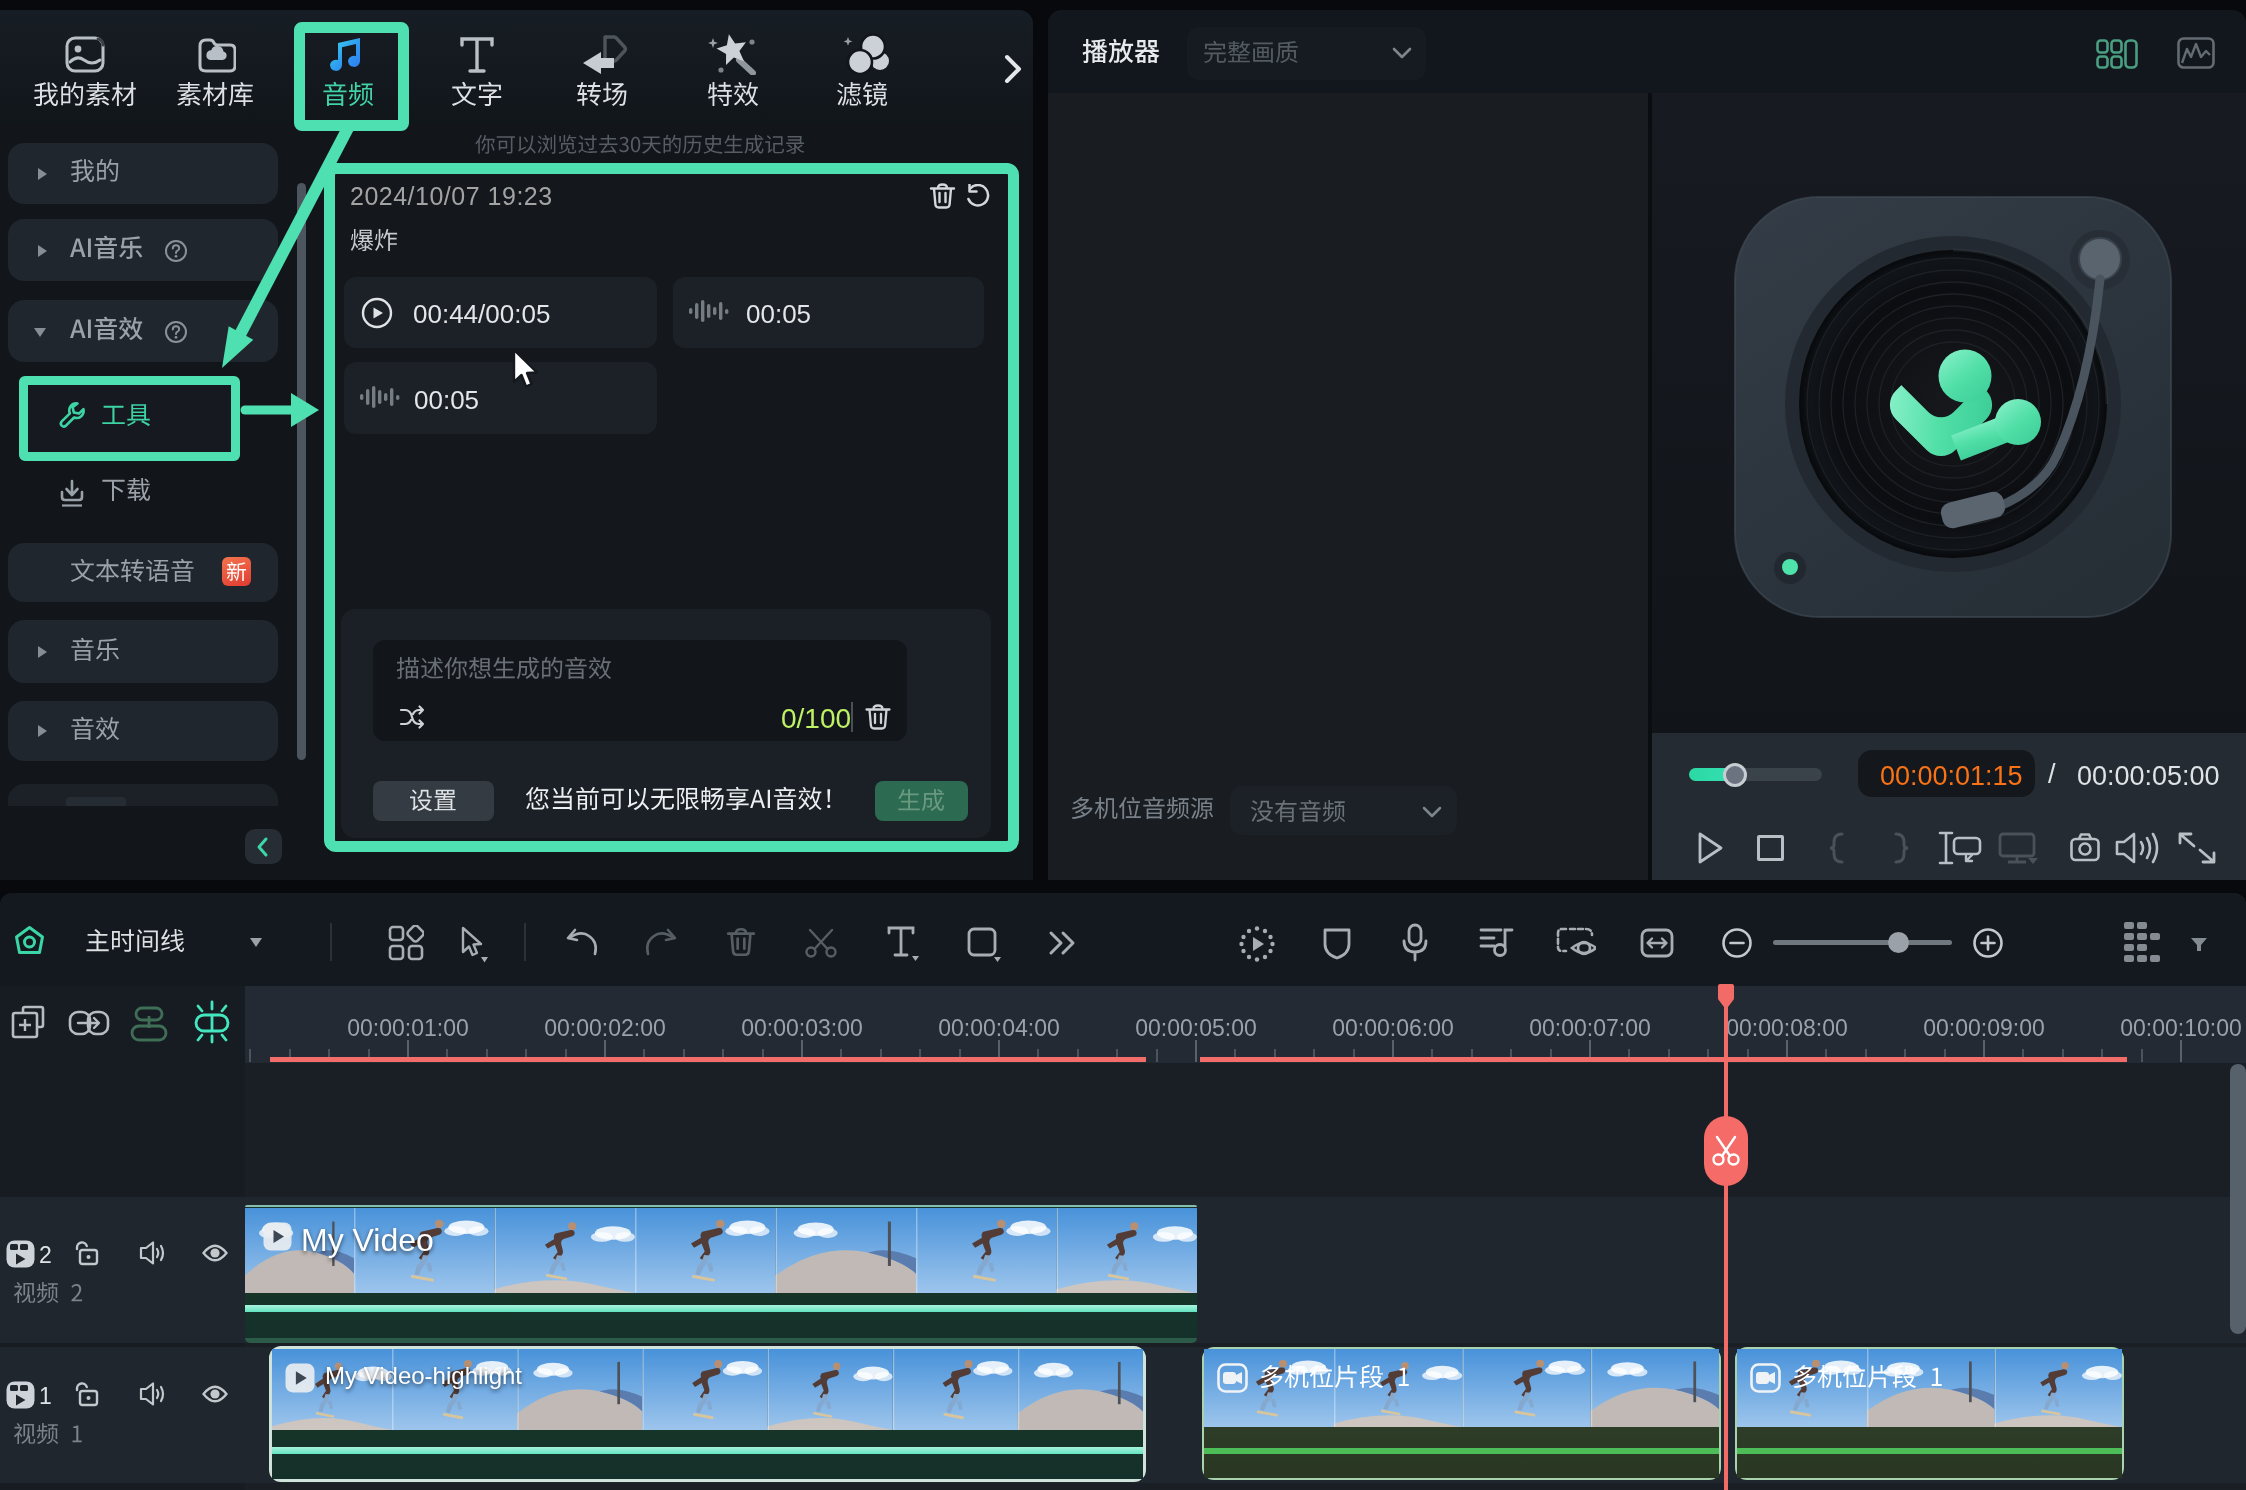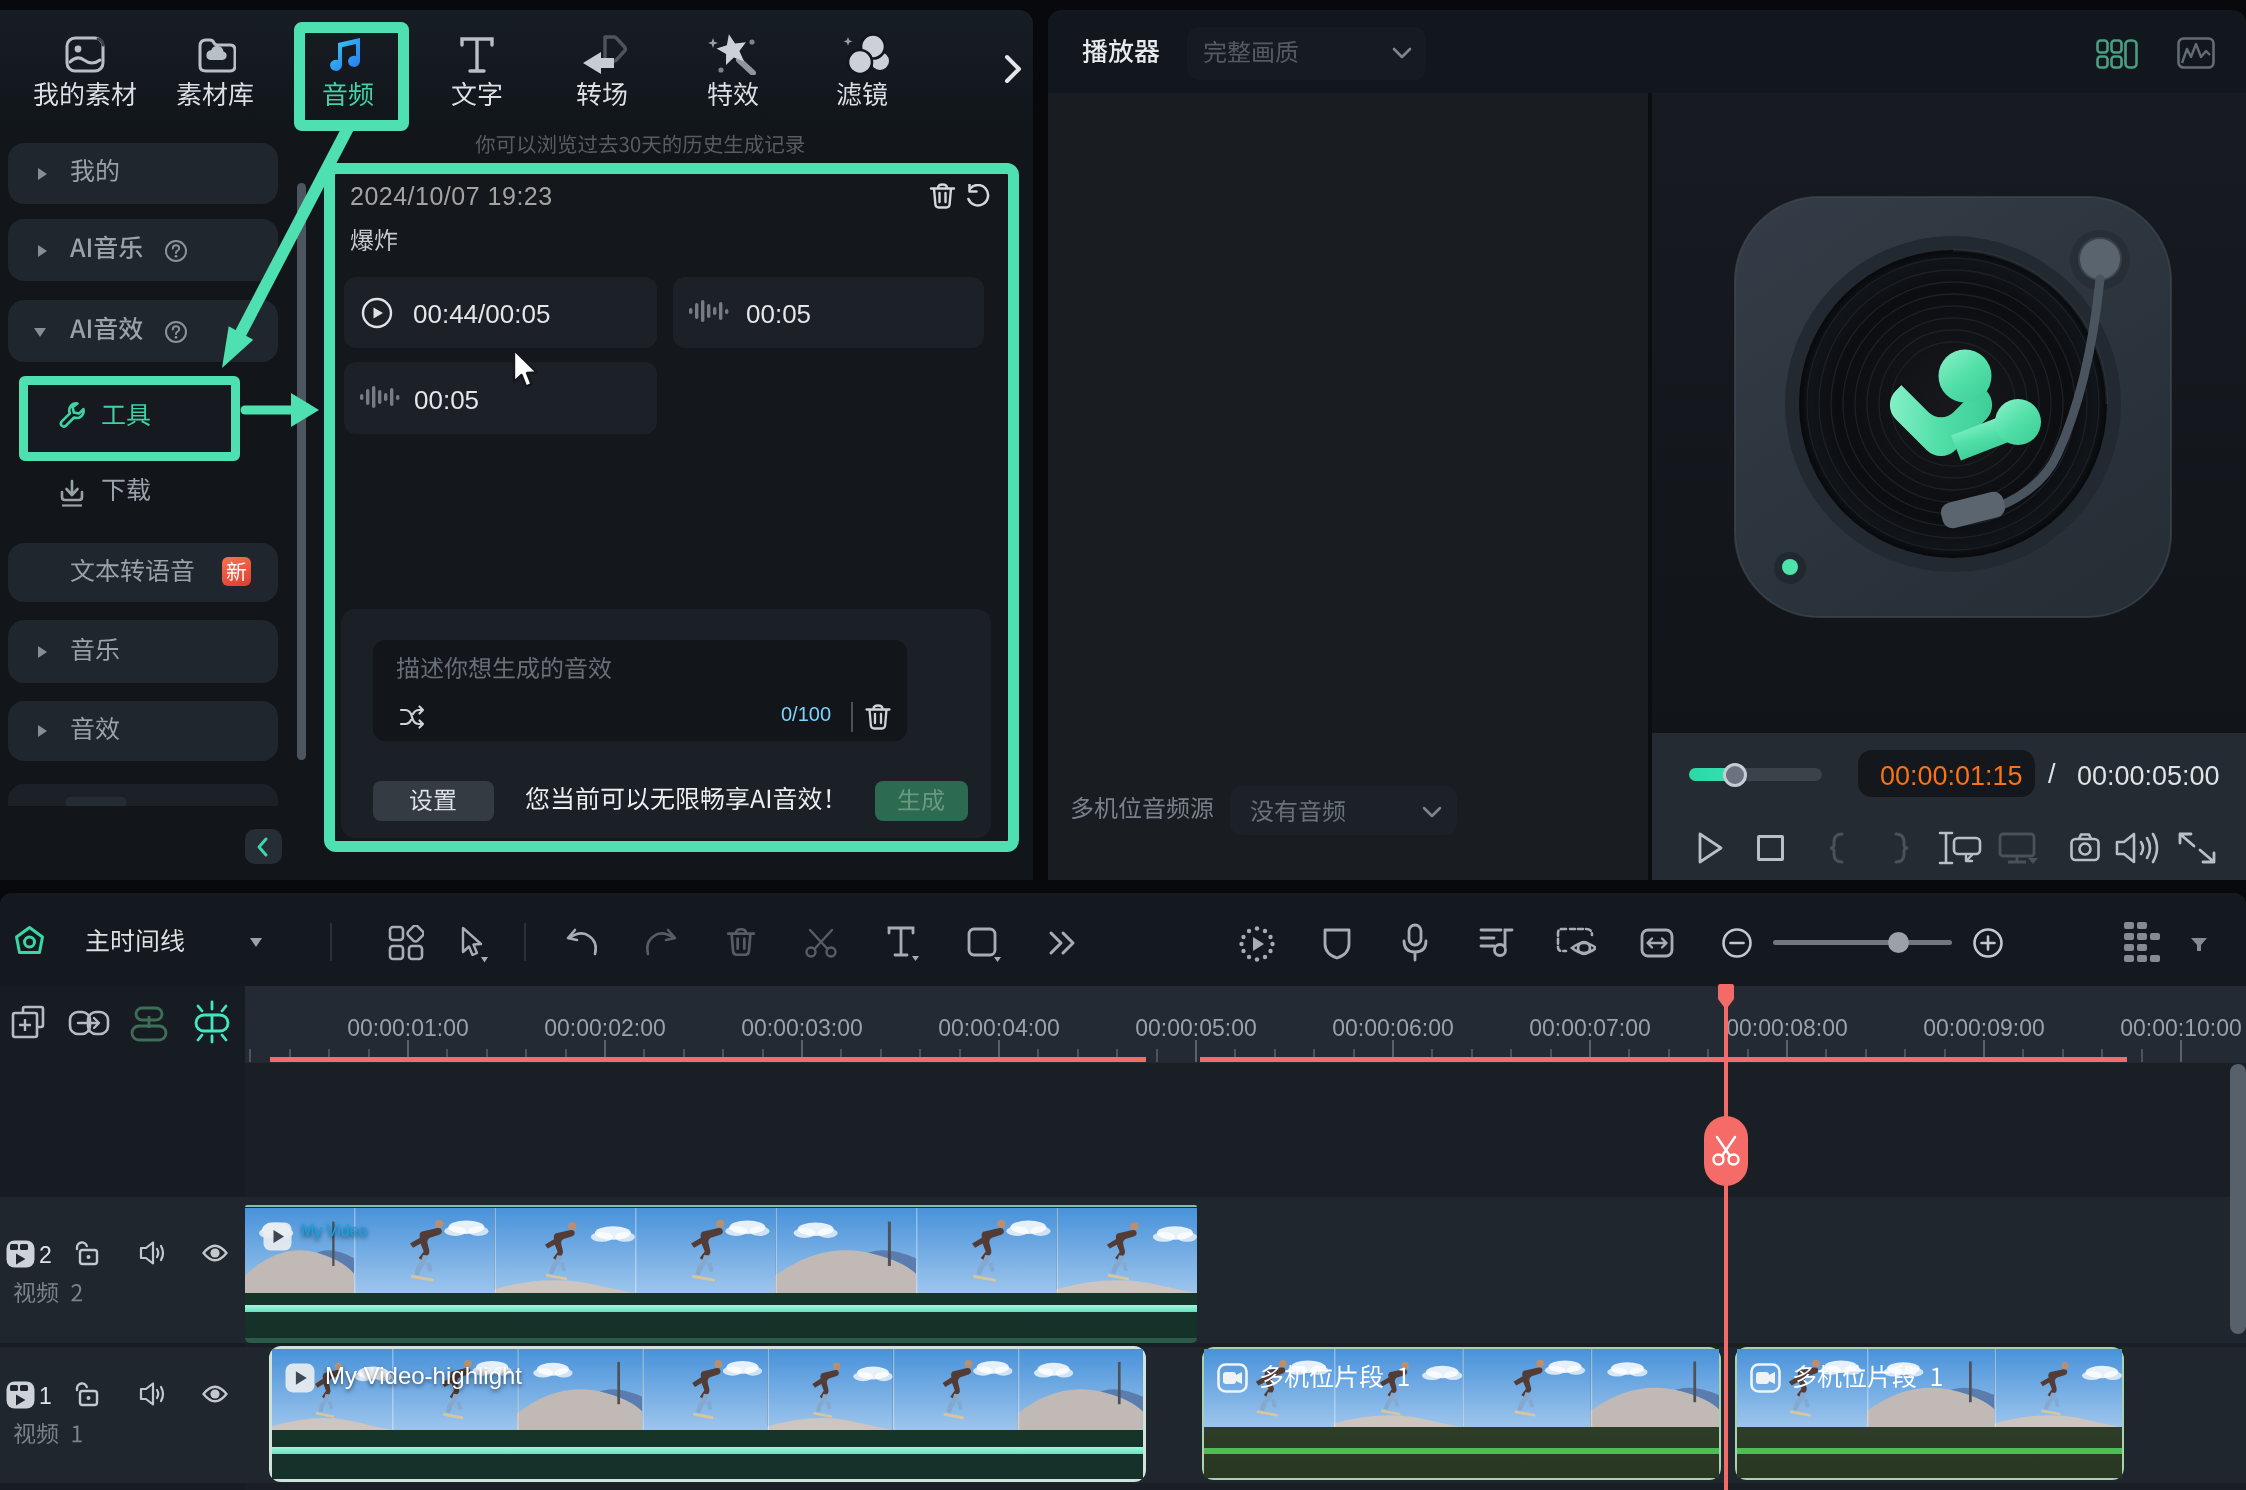--- a/index.html
+++ b/index.html
@@ -201,21 +201,21 @@
 <path d="M6 2 L6 34 L13.5 27 L18 38.5 L23.5 36 L19 25 L29 24.5 Z" fill="#ffffff" stroke="#15181c" stroke-width="2.4" stroke-linejoin="round"></path>
   </svg>
 <div class="a" style="left:341px;top:609px;width:650px;height:229px;background:#1b2026;border-radius:14px"></div>
 <div class="a" style="left:373px;top:640px;width:534px;height:101px;background:#12161b;border-radius:12px"></div>
 <svg class="a" style="left:396.0px;top:656.0px" width="216.0" height="28.3" viewBox="0 0 216.00 28.32">
     <path fill="#686f76" transform="translate(0,21.12) scale(0.02400)" d="M748 -840V-696H569V-840H497V-696H358V-628H497V-497H569V-628H748V-497H820V-628H952V-696H820V-840ZM471 -181H622V-40H471ZM471 -247V-385H622V-247ZM844 -181V-40H690V-181ZM844 -247H690V-385H844ZM402 -452V78H471V27H844V73H916V-452ZM163 -839V-638H42V-568H163V-348C112 -332 65 -319 28 -309L47 -235L163 -273V-14C163 0 158 4 146 4C134 5 95 5 51 4C61 24 70 55 73 73C136 74 175 71 199 59C224 48 233 27 233 -14V-296L343 -332L333 -401L233 -370V-568H340V-638H233V-839Z M1711 -784C1756 -747 1812 -693 1838 -659L1896 -699C1869 -733 1812 -784 1767 -819ZM1068 -763C1122 -706 1188 -629 1217 -579L1280 -619C1249 -669 1182 -744 1127 -798ZM1592 -830V-645H1320V-574H1555C1498 -424 1402 -275 1302 -198C1319 -185 1343 -159 1355 -142C1445 -219 1531 -352 1592 -496V-67H1666V-491C1755 -388 1844 -268 1885 -185L1945 -228C1894 -323 1780 -466 1678 -574H1939V-645H1666V-830ZM1266 -483H1048V-413H1194V-110C1148 -94 1095 -52 1041 -1L1089 62C1142 1 1194 -52 1231 -52C1254 -52 1285 -23 1327 1C1397 41 1482 51 1600 51C1695 51 1869 45 1941 40C1942 20 1954 -16 1962 -35C1865 -24 1717 -17 1602 -17C1495 -17 1408 -24 1344 -60C1309 -79 1286 -97 1266 -107Z M2449 -412C2421 -292 2373 -173 2311 -96C2329 -86 2361 -66 2375 -55C2436 -138 2490 -265 2522 -397ZM2758 -397C2813 -291 2863 -150 2879 -58L2951 -83C2934 -175 2883 -313 2826 -419ZM2466 -836C2432 -689 2375 -545 2300 -452C2318 -441 2348 -416 2361 -404C2397 -451 2430 -511 2459 -577H2612V-11C2612 2 2607 5 2595 5C2581 6 2538 7 2490 5C2501 26 2513 59 2517 81C2579 81 2623 78 2650 66C2677 53 2686 31 2686 -11V-577H2875C2867 -526 2858 -473 2851 -436L2915 -424C2928 -478 2946 -565 2959 -638L2908 -650L2895 -647H2487C2508 -702 2526 -760 2540 -819ZM2264 -836C2208 -684 2115 -534 2016 -437C2030 -420 2051 -381 2058 -363C2093 -399 2127 -441 2160 -487V78H2232V-600C2271 -669 2307 -742 2335 -815Z M3283 -200V-40C3283 38 3311 59 3421 59C3443 59 3605 59 3629 59C3721 59 3743 28 3753 -98C3732 -102 3702 -113 3685 -126C3680 -23 3673 -10 3624 -10C3587 -10 3452 -10 3425 -10C3367 -10 3356 -14 3356 -41V-200ZM3414 -234C3461 -188 3521 -124 3551 -86L3606 -131C3575 -168 3513 -230 3466 -273ZM3767 -201C3807 -135 3859 -47 3883 5L3953 -29C3928 -80 3874 -167 3833 -230ZM3141 -212C3122 -145 3087 -59 3046 -6L3112 28C3153 -28 3186 -118 3206 -186ZM3581 -574H3831V-480H3581ZM3581 -421H3831V-326H3581ZM3581 -725H3831V-633H3581ZM3512 -787V-265H3903V-787ZM3238 -838V-690H3055V-625H3225C3181 -523 3106 -419 3032 -367C3048 -354 3070 -330 3082 -313C3137 -360 3194 -436 3238 -519V-255H3310V-498C3354 -462 3410 -413 3436 -387L3477 -448C3451 -469 3350 -543 3310 -569V-625H3469V-690H3310V-838Z M4239 -824C4201 -681 4136 -542 4054 -453C4073 -443 4106 -421 4121 -408C4159 -453 4194 -510 4226 -573H4463V-352H4165V-280H4463V-25H4055V48H4949V-25H4541V-280H4865V-352H4541V-573H4901V-646H4541V-840H4463V-646H4259C4281 -697 4300 -752 4315 -807Z M5544 -839C5544 -782 5546 -725 5549 -670H5128V-389C5128 -259 5119 -86 5036 37C5054 46 5086 72 5099 87C5191 -45 5206 -247 5206 -388V-395H5389C5385 -223 5380 -159 5367 -144C5359 -135 5350 -133 5335 -133C5318 -133 5275 -133 5229 -138C5241 -119 5249 -89 5250 -68C5299 -65 5345 -65 5371 -67C5398 -70 5415 -77 5431 -96C5452 -123 5457 -208 5462 -433C5462 -443 5463 -465 5463 -465H5206V-597H5554C5566 -435 5590 -287 5628 -172C5562 -96 5485 -34 5396 13C5412 28 5439 59 5451 75C5528 29 5597 -26 5658 -92C5704 11 5764 73 5841 73C5918 73 5946 23 5959 -148C5939 -155 5911 -172 5894 -189C5888 -56 5876 -4 5847 -4C5796 -4 5751 -61 5714 -159C5788 -255 5847 -369 5890 -500L5815 -519C5783 -418 5740 -327 5686 -247C5660 -344 5641 -463 5630 -597H5951V-670H5626C5623 -725 5622 -781 5622 -839ZM5671 -790C5735 -757 5812 -706 5850 -670L5897 -722C5858 -756 5779 -805 5716 -836Z M6552 -423C6607 -350 6675 -250 6705 -189L6769 -229C6736 -288 6667 -385 6610 -456ZM6240 -842C6232 -794 6215 -728 6199 -679H6087V54H6156V-25H6435V-679H6268C6285 -722 6304 -778 6321 -828ZM6156 -612H6366V-401H6156ZM6156 -93V-335H6366V-93ZM6598 -844C6566 -706 6512 -568 6443 -479C6461 -469 6492 -448 6506 -436C6540 -484 6572 -545 6600 -613H6856C6844 -212 6828 -58 6796 -24C6784 -10 6773 -7 6753 -7C6730 -7 6670 -8 6604 -13C6618 6 6627 38 6629 59C6685 62 6744 64 6778 61C6814 57 6836 49 6859 19C6899 -30 6913 -185 6928 -644C6929 -654 6929 -682 6929 -682H6627C6643 -729 6658 -779 6670 -828Z M7435 -833C7450 -808 7464 -777 7474 -749H7112V-681H7897V-749H7558C7548 -780 7530 -819 7509 -848ZM7248 -659C7274 -616 7297 -557 7306 -514H7055V-446H7946V-514H7693C7718 -556 7743 -611 7766 -659L7685 -679C7668 -631 7638 -561 7613 -514H7349L7385 -523C7376 -565 7351 -628 7319 -675ZM7267 -130H7740V-21H7267ZM7267 -190V-294H7740V-190ZM7193 -358V81H7267V43H7740V79H7818V-358Z M8169 -600C8137 -523 8087 -441 8035 -384C8050 -374 8077 -350 8088 -339C8140 -399 8197 -494 8234 -581ZM8334 -573C8379 -519 8426 -445 8445 -396L8505 -431C8485 -479 8436 -551 8390 -603ZM8201 -816C8230 -779 8259 -729 8273 -694H8058V-626H8513V-694H8286L8341 -719C8327 -753 8295 -804 8263 -841ZM8138 -360C8178 -321 8220 -276 8259 -230C8203 -133 8129 -55 8038 1C8054 13 8081 41 8091 55C8176 -3 8248 -79 8306 -173C8349 -118 8386 -65 8408 -23L8468 -70C8441 -118 8395 -179 8344 -240C8372 -296 8396 -358 8415 -424L8344 -437C8331 -387 8314 -341 8294 -297C8261 -333 8226 -369 8194 -400ZM8657 -588H8824C8804 -454 8774 -340 8726 -246C8685 -328 8654 -420 8633 -518ZM8645 -841C8616 -663 8566 -492 8484 -383C8500 -370 8525 -341 8535 -326C8555 -354 8573 -385 8590 -419C8615 -330 8646 -248 8684 -176C8625 -89 8546 -22 8440 27C8456 40 8482 69 8492 83C8588 33 8664 -30 8723 -109C8775 -30 8838 35 8914 79C8926 60 8950 33 8967 19C8886 -23 8820 -90 8766 -174C8831 -284 8871 -420 8897 -588H8954V-658H8677C8692 -713 8704 -771 8715 -830Z"></path>
   </svg>
 <svg class="a" style="left:399px;top:704px" width="26" height="26" viewBox="0 0 26 26">
 <path d="M2 6 L6 6 Q10 6 12 10 L14 16 Q16 20 20 20 L24 20 M2 20 L6 20 Q10 20 12 16 M14 10 Q16 6 20 6 L24 6 M20.5 2.5 L24 6 L20.5 9.5 M20.5 16.5 L24 20 L20.5 23.5" fill="none" stroke="#ced3d8" stroke-width="2.2" stroke-linecap="round" stroke-linejoin="round"></path>
   </svg>
-<div class="txt" style="left:781px;top:703px;font-size:20px;color:#7dd3fc">0/100</div>
+<div class="txt" style="left:781px;top:703px;font-size:28px;color:#bef264">0/100</div>
 <div class="a" style="left:851px;top:702px;width:2px;height:30px;background:#4a5056"></div>
 <svg class="a" style="left:864px;top:703px" width="28" height="28" viewBox="0 0 27 28">
 <path d="M2 6.5 L25 6.5 M9 6 q0 -3.5 4.5 -3.5 q4.5 0 4.5 3.5 M5 6.5 l1.4 16 q0.3 3 3.3 3 l7.6 0 q3 0 3.3 -3 l1.4 -16 M10.5 11 l0 9 M16.5 11 l0 9" fill="none" stroke="#ced3d8" stroke-width="2.3" stroke-linecap="round"></path>
   </svg>
 <div class="a" style="left:373px;top:781px;width:121px;height:40px;background:#343b43;border-radius:8px"></div>
 <svg class="a" style="left:409.0px;top:788.0px" width="48.0" height="28.3" viewBox="0 0 48.00 28.32">
     <path fill="#dfe3e6" transform="translate(0,21.12) scale(0.02400)" d="M122 -776C175 -729 242 -662 273 -619L324 -672C292 -713 225 -778 171 -822ZM43 -526V-454H184V-95C184 -49 153 -16 134 -4C148 11 168 42 175 60C190 40 217 20 395 -112C386 -127 374 -155 368 -175L257 -94V-526ZM491 -804V-693C491 -619 469 -536 337 -476C351 -464 377 -435 386 -420C530 -489 562 -597 562 -691V-734H739V-573C739 -497 753 -469 823 -469C834 -469 883 -469 898 -469C918 -469 939 -470 951 -474C948 -491 946 -520 944 -539C932 -536 911 -534 897 -534C884 -534 839 -534 828 -534C812 -534 810 -543 810 -572V-804ZM805 -328C769 -248 715 -182 649 -129C582 -184 529 -251 493 -328ZM384 -398V-328H436L422 -323C462 -231 519 -151 590 -86C515 -38 429 -5 341 15C355 31 371 61 377 80C474 54 566 16 647 -39C723 17 814 58 917 83C926 62 947 32 963 16C867 -4 781 -39 708 -86C793 -160 861 -256 901 -381L855 -401L842 -398Z M1651 -748H1820V-658H1651ZM1417 -748H1582V-658H1417ZM1189 -748H1348V-658H1189ZM1190 -427V-6H1057V50H1945V-6H1808V-427H1495L1509 -486H1922V-545H1520L1531 -603H1895V-802H1117V-603H1454L1446 -545H1068V-486H1436L1424 -427ZM1262 -6V-68H1734V-6ZM1262 -275H1734V-217H1262ZM1262 -320V-376H1734V-320ZM1262 -172H1734V-113H1262Z"></path>
   </svg>
 <svg class="a" style="left:524.7px;top:786.0px" width="322.5" height="29.5" viewBox="0 0 322.52 29.50">
     <path fill="#eceff1" transform="translate(0,22.00) scale(0.02500)" d="M467 -564C440 -493 393 -424 340 -377C357 -367 385 -346 397 -334C450 -385 503 -465 536 -545ZM617 -646V-352C617 -342 613 -339 601 -338C588 -337 547 -337 499 -338C509 -320 520 -292 524 -273C586 -273 628 -273 654 -284C682 -295 689 -314 689 -351V-646ZM744 -537C793 -475 845 -389 867 -333L932 -367C908 -422 856 -504 804 -566ZM262 -215V-41C262 40 293 61 413 61C438 61 627 61 653 61C752 61 776 31 786 -97C766 -101 734 -112 717 -125C712 -22 703 -8 648 -8C606 -8 447 -8 416 -8C349 -8 337 -13 337 -43V-215ZM414 -260C469 -207 530 -131 556 -82L618 -120C591 -169 527 -242 472 -292ZM768 -202C814 -130 859 -34 874 27L945 -1C929 -63 881 -156 835 -228ZM150 -210C127 -144 88 -52 48 6L118 40C155 -22 191 -116 216 -182ZM468 -839C435 -744 376 -652 308 -593C324 -582 352 -558 364 -546C401 -582 438 -629 470 -681H847C832 -644 814 -608 799 -582L863 -569C888 -610 919 -677 945 -735L893 -748L881 -746H505C518 -771 529 -796 538 -822ZM275 -843C218 -731 128 -621 35 -550C50 -536 75 -506 84 -492C116 -519 149 -552 181 -587V-268H254V-678C287 -723 317 -772 342 -820Z M1121 -769C1174 -698 1228 -601 1250 -536L1322 -569C1299 -632 1244 -726 1189 -796ZM1801 -805C1772 -728 1716 -622 1673 -555L1738 -530C1783 -594 1839 -693 1882 -778ZM1115 -38V37H1790V81H1869V-486H1540V-840H1458V-486H1135V-411H1790V-266H1168V-194H1790V-38Z M2604 -514V-104H2674V-514ZM2807 -544V-14C2807 1 2802 5 2786 5C2769 6 2715 6 2654 4C2665 24 2677 56 2681 76C2758 77 2809 75 2839 63C2870 51 2881 30 2881 -13V-544ZM2723 -845C2701 -796 2663 -730 2629 -682H2329L2378 -700C2359 -740 2316 -799 2278 -841L2208 -816C2244 -775 2281 -721 2300 -682H2053V-613H2947V-682H2714C2743 -723 2775 -773 2803 -819ZM2409 -301V-200H2187V-301ZM2409 -360H2187V-459H2409ZM2116 -523V75H2187V-141H2409V-7C2409 6 2405 10 2391 10C2378 11 2332 11 2281 9C2291 28 2302 57 2307 76C2374 76 2419 75 2446 63C2474 52 2482 32 2482 -6V-523Z M3056 -769V-694H3747V-29C3747 -8 3740 -2 3718 0C3694 0 3612 1 3532 -3C3544 19 3558 56 3563 78C3662 78 3732 78 3772 65C3811 52 3825 26 3825 -28V-694H3948V-769ZM3231 -475H3494V-245H3231ZM3158 -547V-93H3231V-173H3568V-547Z M4374 -712C4432 -640 4497 -538 4525 -473L4592 -513C4562 -577 4497 -674 4438 -747ZM4761 -801C4739 -356 4668 -107 4346 21C4364 36 4393 70 4403 86C4539 24 4632 -56 4697 -163C4777 -83 4860 13 4900 77L4966 28C4918 -43 4819 -148 4733 -230C4799 -373 4827 -558 4841 -798ZM4141 -20C4166 -43 4203 -65 4493 -204C4487 -220 4477 -253 4473 -274L4240 -165V-763H4160V-173C4160 -127 4121 -95 4100 -82C4112 -68 4134 -38 4141 -20Z M5114 -773V-699H5446C5443 -628 5440 -552 5428 -477H5052V-404H5414C5373 -232 5276 -71 5039 19C5058 34 5080 61 5090 80C5348 -23 5448 -208 5490 -404H5511V-60C5511 31 5539 57 5643 57C5664 57 5807 57 5830 57C5926 57 5950 15 5960 -145C5938 -150 5905 -163 5887 -177C5882 -40 5874 -17 5825 -17C5794 -17 5674 -17 5650 -17C5599 -17 5589 -24 5589 -60V-404H5951V-477H5503C5514 -552 5519 -627 5521 -699H5894V-773Z M6092 -799V78H6159V-731H6304C6283 -664 6254 -576 6225 -505C6297 -425 6315 -356 6315 -301C6315 -270 6309 -242 6294 -231C6285 -226 6274 -223 6263 -222C6247 -221 6227 -222 6204 -223C6216 -204 6223 -175 6223 -157C6245 -156 6271 -156 6290 -159C6311 -161 6329 -167 6342 -177C6371 -198 6382 -240 6382 -294C6382 -357 6365 -429 6293 -513C6326 -593 6363 -691 6392 -773L6343 -802L6332 -799ZM6811 -546V-422H6516V-546ZM6811 -609H6516V-730H6811ZM6439 80C6458 67 6490 56 6696 0C6694 -16 6692 -47 6693 -68L6516 -25V-356H6612C6662 -157 6757 -3 6914 73C6925 52 6948 23 6965 8C6885 -25 6820 -81 6771 -152C6826 -185 6892 -229 6943 -271L6894 -324C6854 -287 6791 -240 6738 -206C6713 -251 6693 -302 6678 -356H6883V-796H6442V-53C6442 -11 6421 9 6406 18C6417 33 6433 63 6439 80Z M7200 -838V-704H7062V-191H7120V-241H7200V78H7269V-241H7412V-704H7269V-838ZM7351 -446V-307H7264V-446ZM7351 -507H7264V-638H7351ZM7120 -446H7205V-307H7120ZM7120 -507V-638H7205V-507ZM7466 -435C7475 -443 7506 -448 7548 -448H7588C7549 -338 7483 -243 7397 -182C7413 -172 7441 -151 7453 -140C7541 -211 7617 -319 7659 -448H7751C7692 -236 7589 -68 7430 36C7446 46 7476 66 7488 78C7646 -37 7756 -215 7820 -448H7868C7851 -152 7829 -40 7803 -11C7794 1 7786 4 7770 3C7753 3 7719 3 7681 -1C7692 18 7700 49 7701 70C7741 72 7779 73 7803 70C7831 67 7849 59 7868 35C7903 -6 7924 -130 7944 -481C7946 -493 7947 -518 7947 -518H7596C7693 -582 7793 -665 7894 -759L7838 -801L7819 -793H7441V-723H7745C7661 -645 7568 -577 7536 -557C7498 -532 7460 -510 7434 -506C7445 -488 7461 -452 7466 -435Z M8265 -567H8737V-477H8265ZM8190 -623V-421H8816V-623ZM8783 -361 8763 -360H8148V-299H8663C8600 -275 8526 -253 8460 -238L8459 -179H8054V-113H8459V1C8459 15 8454 19 8436 20C8418 21 8350 22 8281 19C8292 38 8303 62 8308 82C8398 82 8455 82 8490 73C8526 63 8538 45 8538 3V-113H8948V-179H8538V-204C8649 -232 8765 -273 8850 -321L8800 -364ZM8432 -833C8444 -809 8457 -780 8467 -753H8064V-688H8935V-753H8551C8540 -783 8524 -819 8507 -847Z M9004 0H9097L9168 -224H9436L9506 0H9604L9355 -733H9252ZM9191 -297 9227 -410C9253 -493 9277 -572 9300 -658H9304C9328 -573 9351 -493 9378 -410L9413 -297Z M9709 0H9801V-733H9709Z M10336 -833C10351 -808 10365 -777 10375 -749H10013V-681H10798V-749H10459C10449 -780 10431 -819 10410 -848ZM10149 -659C10175 -616 10198 -557 10207 -514H9956V-446H10847V-514H10594C10619 -556 10644 -611 10667 -659L10586 -679C10569 -631 10539 -561 10514 -514H10250L10286 -523C10277 -565 10252 -628 10220 -675ZM10168 -130H10641V-21H10168ZM10168 -190V-294H10641V-190ZM10094 -358V81H10168V43H10641V79H10719V-358Z M11070 -600C11038 -523 10988 -441 10936 -384C10951 -374 10978 -350 10989 -339C11041 -399 11098 -494 11135 -581ZM11235 -573C11280 -519 11327 -445 11346 -396L11406 -431C11386 -479 11337 -551 11291 -603ZM11102 -816C11131 -779 11160 -729 11174 -694H10959V-626H11414V-694H11187L11242 -719C11228 -753 11196 -804 11164 -841ZM11039 -360C11079 -321 11121 -276 11160 -230C11104 -133 11030 -55 10939 1C10955 13 10982 41 10992 55C11077 -3 11149 -79 11207 -173C11250 -118 11287 -65 11309 -23L11369 -70C11342 -118 11296 -179 11245 -240C11273 -296 11297 -358 11316 -424L11245 -437C11232 -387 11215 -341 11195 -297C11162 -333 11127 -369 11095 -400ZM11558 -588H11725C11705 -454 11675 -340 11627 -246C11586 -328 11555 -420 11534 -518ZM11546 -841C11517 -663 11467 -492 11385 -383C11401 -370 11426 -341 11436 -326C11456 -354 11474 -385 11491 -419C11516 -330 11547 -248 11585 -176C11526 -89 11447 -22 11341 27C11357 40 11383 69 11393 83C11489 33 11565 -30 11624 -109C11676 -30 11739 35 11815 79C11827 60 11851 33 11868 19C11787 -23 11721 -90 11667 -174C11732 -284 11772 -420 11798 -588H11855V-658H11578C11593 -713 11605 -771 11616 -830Z M12118 -242H12184L12204 -630L12206 -748H12096L12098 -630ZM12151 5C12186 5 12215 -21 12215 -61C12215 -101 12186 -128 12151 -128C12116 -128 12087 -101 12087 -61C12087 -21 12115 5 12151 5Z"></path>
@@ -651,21 +651,21 @@
     <rect x="811.5" y="0" width="1.5" height="85" fill="#ffffff" opacity="0.35"></rect>
   </svg>
 <div class="a" style="left:245px;top:1205px;width:952px;height:2px;background:#86bfae;border-radius:10px 10px 0 0"></div>
 <div class="a" style="left:245px;top:1293px;width:952px;height:50px;background:linear-gradient(#173429,#14302a);border-radius:0 0 10px 10px"></div>
 <div class="a" style="left:245px;top:1305px;width:952px;height:7px;background:linear-gradient(#a9f3dd,#62e4c0)"></div>
 <div class="a" style="left:245px;top:1338px;width:952px;height:5px;background:#2c5b49;border-radius:0 0 10px 10px"></div>
 <svg class="a" style="left:263px;top:1222px" width="29" height="29" viewBox="0 0 29 29">
 <rect x="0.5" y="0.5" width="28" height="28" rx="7" fill="#e8edf0" opacity="0.92"></rect>
 <path d="M10.5 8 L21 14.5 L10.5 21 Z" fill="#3c4754"></path>
   </svg>
-<div class="txt" style="left:301px;top:1222px;font-size:16px;color:#0ea5e9;text-shadow:0 2px 4px rgba(0,0,0,.65)">My Video</div>
+<div class="txt" style="left:301px;top:1222px;font-size:32px;color:#ffffff;text-shadow:0 2px 4px rgba(0,0,0,.65)">My Video</div>
 <div class="a" style="left:269px;top:1346px;width:877px;height:136px;border:3px solid #cfe3da;border-radius:12px;overflow:hidden;background:#17342a"></div>
 <svg class="a" style="left:272px;top:1349px" width="871" height="81" viewBox="0 0 871 81">
     <g transform="translate(0.0,0) scale(0.8571,0.9205)">
       <use href="#tileC"></use>
     </g>
     <g transform="translate(120.0,0) scale(0.8940,0.9205)">
       <use href="#tileA"></use>
     </g>
     <rect x="120.0" y="0" width="1.5" height="81" fill="#ffffff" opacity="0.35"></rect>
     <g transform="translate(245.2,0) scale(0.8940,0.9205)">

